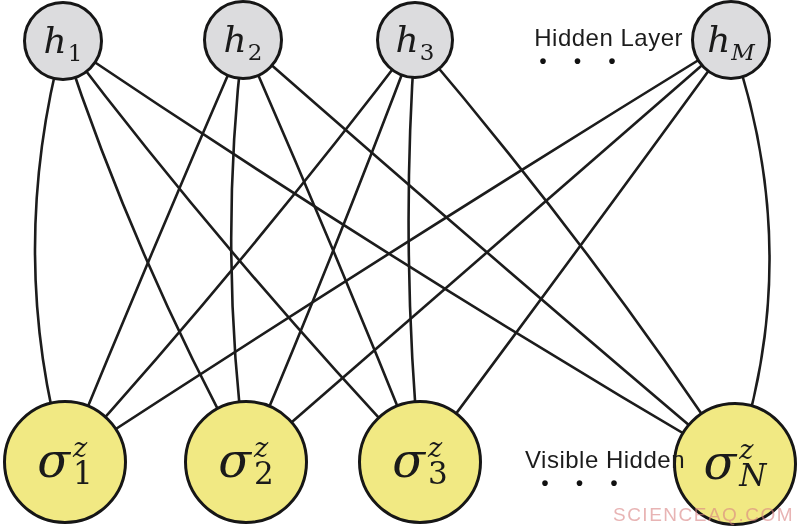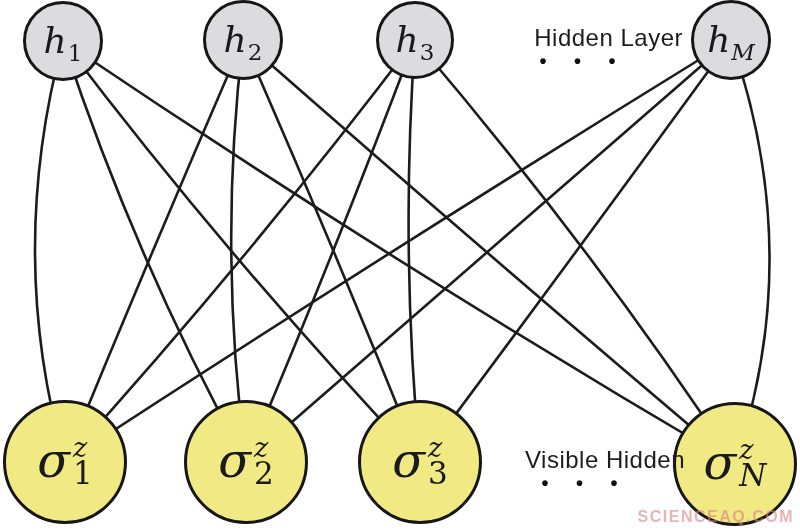--- a/index.html
+++ b/index.html
@@ -59,24 +59,24 @@
     color: #111;
     font-size: 20px;
     font-weight: bold;
     letter-spacing: 11px;
     text-align: center;
     white-space: nowrap;
   }
   .watermark {
     position: absolute;
     right: 6px; bottom: 4px;
-    font-size: 16px;
+    font-size: 19px;
     letter-spacing: 1.5px;
     color: rgba(217, 130, 130, 0.6);
-    font-weight: bold;
+    font-weight: normal;
   }
 </style>
 </head>
 <body>
 
 <div class="stage">
   <svg id="edge-svg" viewBox="0 0 800 530" xmlns="http://www.w3.org/2000/svg">
       <path d="M 63 41 Q 6 255 65 462" fill="none" stroke="#1c1c1c" stroke-width="2.6"></path>
       <path d="M 63 41 Q 135 260 246 462" fill="none" stroke="#1c1c1c" stroke-width="2.6"></path>
       <path d="M 63 41 Q 225 255 420 462" fill="none" stroke="#1c1c1c" stroke-width="2.6"></path>

